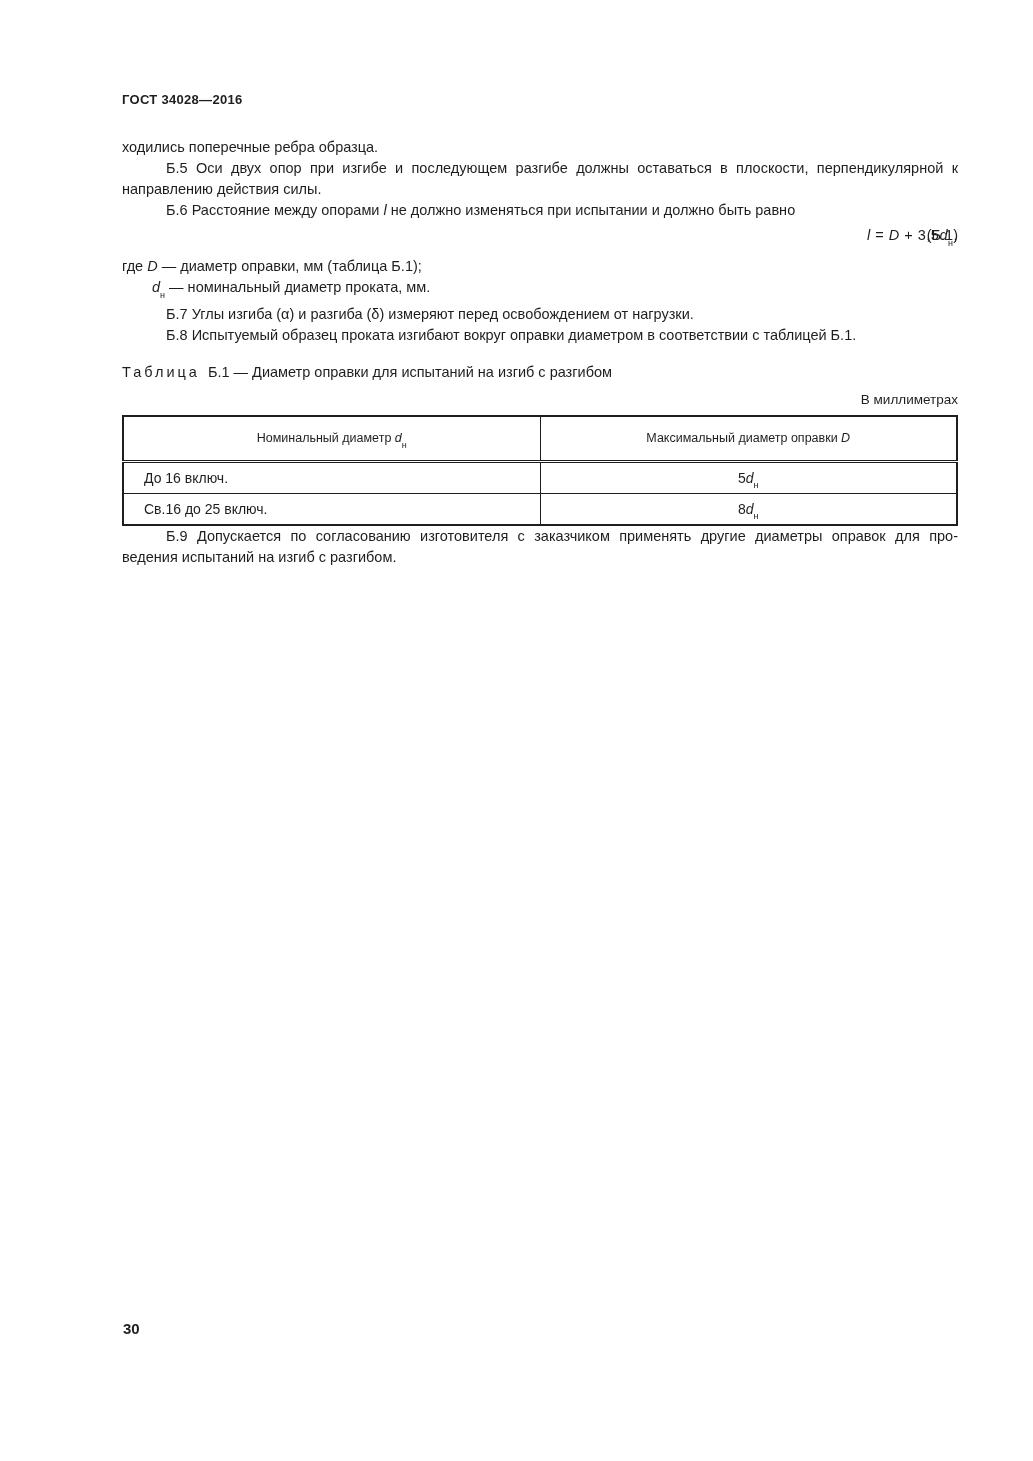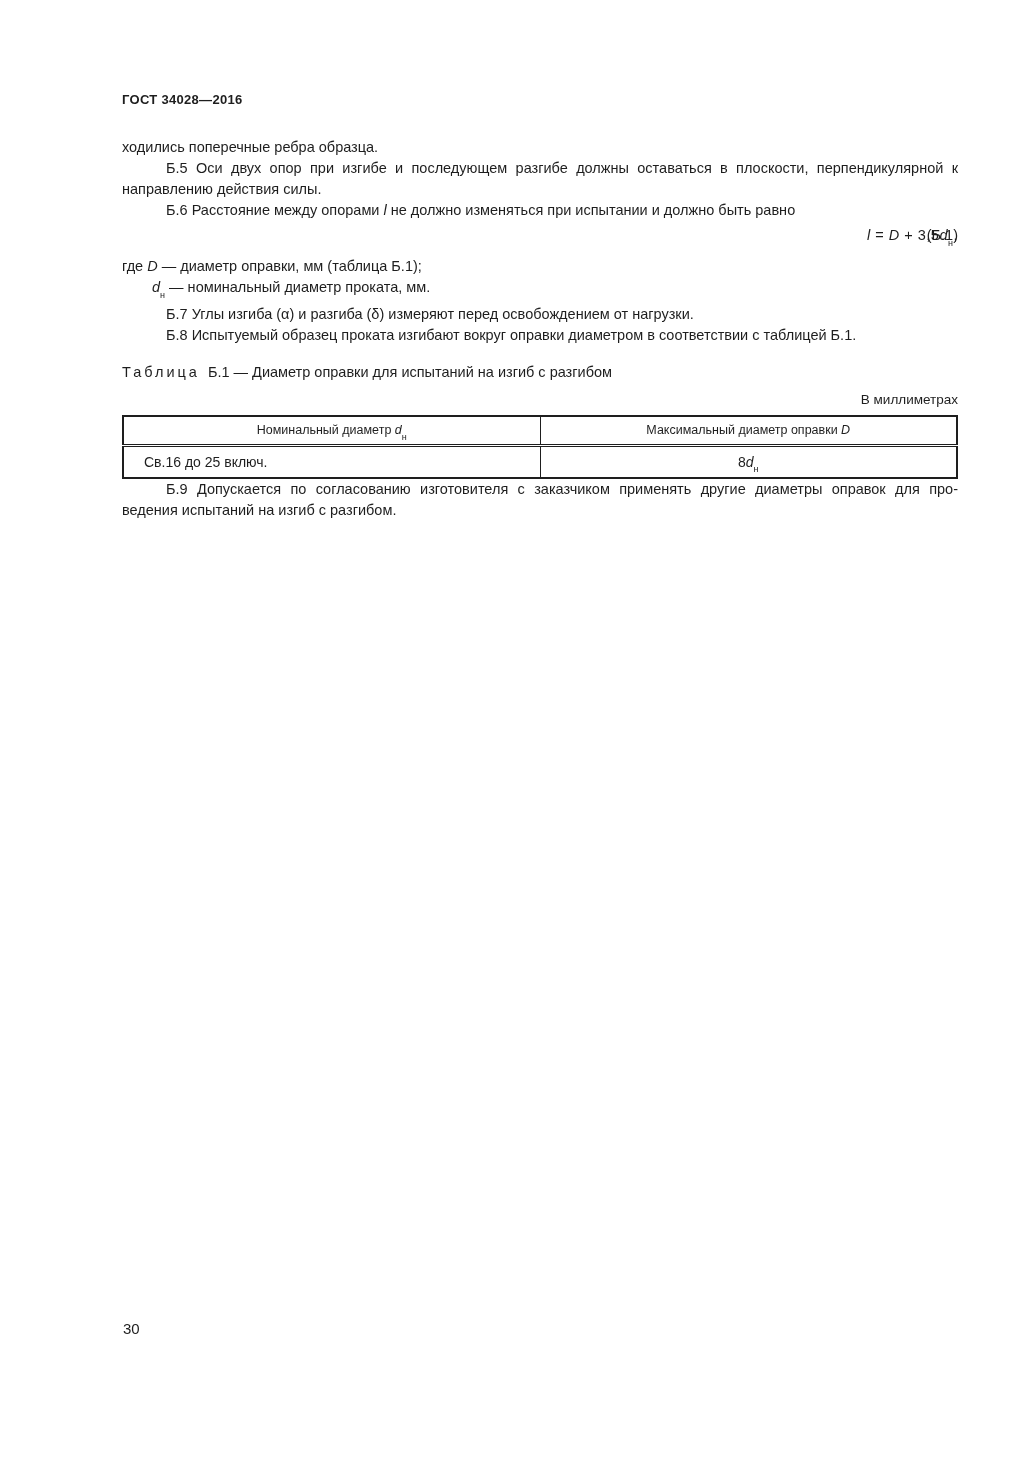--- a/index.html
+++ b/index.html
@@ -36,34 +36,35 @@
   table.gost {
     border-collapse: collapse; width: 100%;
     margin-top: 5px;
     border: 2px solid #1e1e1e;
   }
   table.gost th {
     border: 1px solid #1e1e1e;
     border-bottom: 3px double #1e1e1e;
     font-weight: normal; font-size: 12.5px;
     height: 27px; vertical-align: middle;
-    padding: 0 6px;
+    padding: 8px 6px;
   }
   table.gost td {
     border: 1px solid #1e1e1e;
     font-size: 14px; height: 30px; vertical-align: middle;
     padding: 0 6px;
   }
   table.gost .c1 { width: 50%; }
   table.gost td.c1 { text-align: left; padding-left: 20px; }
   table.gost td.c2 { text-align: center; }
   .after-table { }
   .page-number {
     position: absolute; left: 123px; top: 1320px;
     font-size: 15px;
+    font-weight: bold;
   }
 </style>
 </head>
 <body>
 
 <div class="page">
 
   <div class="doc-header">ГОСТ 34028—2016</div>
 
   <div class="content">
@@ -93,20 +94,24 @@
 
     <table class="gost">
       <thead>
         <tr>
           <th class="c1"><span>Номинальный диаметр </span><span class="i">d</span><sub class="v">н</sub></th>
           <th class="c2"><span>Максимальный диаметр оправки </span><span class="i">D</span></th>
         </tr>
       </thead>
       <tbody>
         <tr>
+          <td class="c1">До 16 включ.</td>
+          <td class="c2"><span>5</span><span class="i">d</span><sub class="v">н</sub></td>
+        </tr>
+        <tr>
           <td class="c1">Св.16 до 25 включ.</td>
           <td class="c2"><span>8</span><span class="i">d</span><sub class="v">н</sub></td>
         </tr>
       </tbody>
     </table>
 
     <div class="line j ind after-table">Б.9 Допускается по согласованию изготовителя с заказчиком применять другие диаметры оправок для про-</div>
     <div class="line">ведения испытаний на изгиб с разгибом.</div>
 
   </div>

